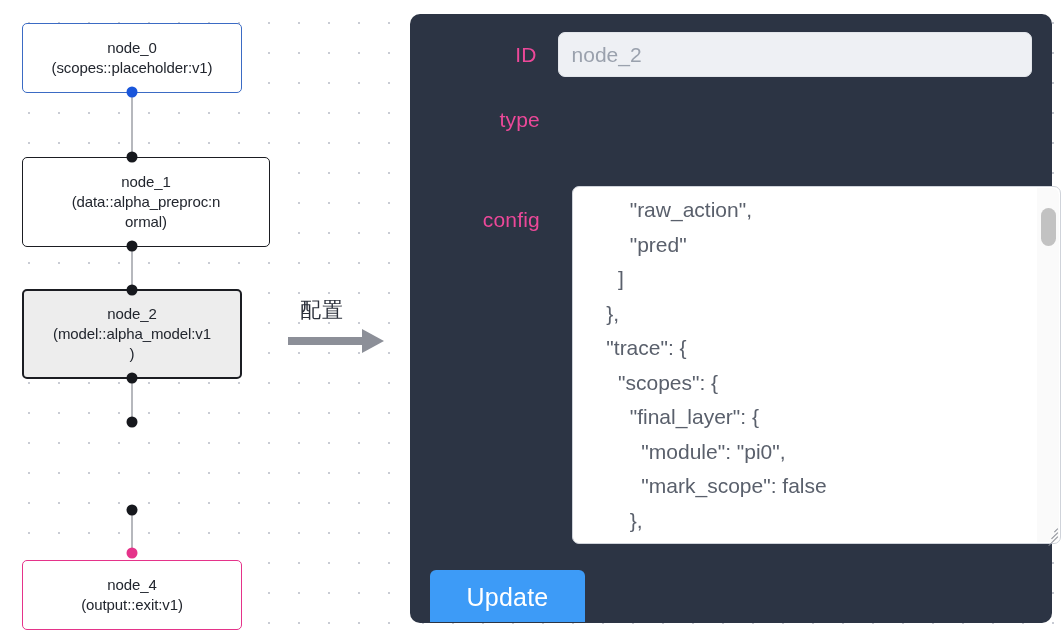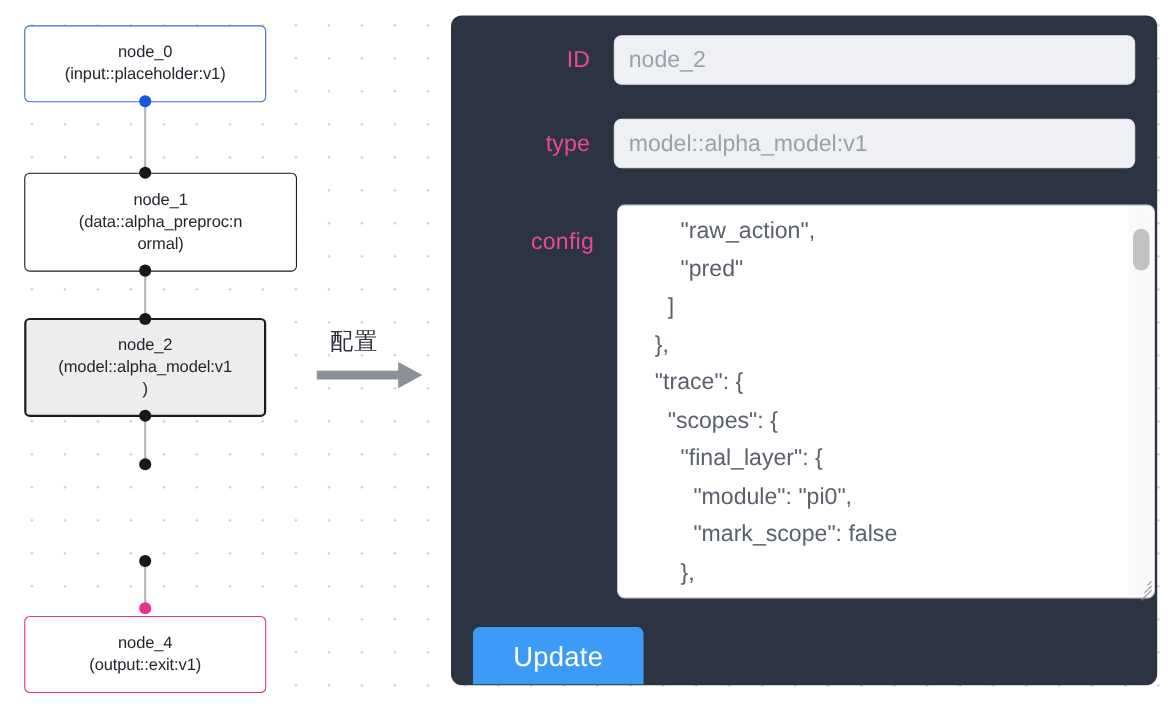--- a/index.html
+++ b/index.html
@@ -163,21 +163,21 @@
   #row-id .field-label { width: 110px; margin-right: 21px; }
   #row-id .field-input { width: 489px; height: 45px; }
 
   #row-type { left: 20px; top: 94px; width: 602px; }
   #row-type .field-label { width: 110px; margin-right: 21px; }
   #row-type .field-input { width: 489px; height: 45px; }
 
   #row-config { left: 20px; top: 172px; }
   #row-config .field-label {
     width: 110px;
-    margin-right: 21px;
+    margin-right: 32px;
     align-self: flex-start;
     padding-top: 22px;
   }
   #config-textarea-wrap {
     position: relative;
     width: 489px;
     height: 358px;
   }
   #config-textarea {
     box-sizing: border-box;
@@ -257,21 +257,21 @@
 <div id="screen">
 
   <div id="graph-canvas">
 
     <div class="edge" style="left:132px; top:88px; height:74px;"></div>
     <div class="edge" style="left:132px; top:242px; height:52px;"></div>
     <div class="edge" style="left:132px; top:374px; height:52px;"></div>
     <div class="edge" style="left:132px; top:506px; height:51px;"></div>
 
     <div class="node start" style="left:22px; top:23px; width:220px; height:70px;">
-      <span class="node-text"><span>node_0</span><br><span>(input::placeholder:v1)</span></span>
+      <span class="node-text"><span>node_0</span><br><span>(scopes::placeholder:v1)</span></span>
     </div>
     <div class="handle blue" style="left:132px; top:92px;"></div>
 
     <div class="node" style="left:22px; top:157px; width:248px; height:90px;">
       <span class="node-text"><span>node_1</span><br><span>(data::alpha_preproc:n</span><br><span>ormal)</span></span>
     </div>
     <div class="handle" style="left:132px; top:157px;"></div>
     <div class="handle" style="left:132px; top:246px;"></div>
 
     <div class="node selected" style="left:22px; top:289px; width:220px; height:90px;">
@@ -298,21 +298,20 @@
   <div id="inspector-canvas">
     <div id="inspector-panel">
 
       <div class="field-row" id="row-id">
         <div class="field-label">ID</div>
         <input class="field-input" id="id-input" type="text" value="node_2" style="">
       </div>
 
       <div class="field-row" id="row-type">
         <div class="field-label">type</div>
-        <input class="field-input" id="type-input" type="text" value="model::alpha_model:v1" style="">
       </div>
 
       <div class="field-row" id="row-config">
         <div class="field-label">config</div>
         <div id="config-textarea-wrap">
           <textarea id="config-textarea" spellcheck="false" style="">        "raw_action",
         "pred"
       ]
     },
     "trace": {

